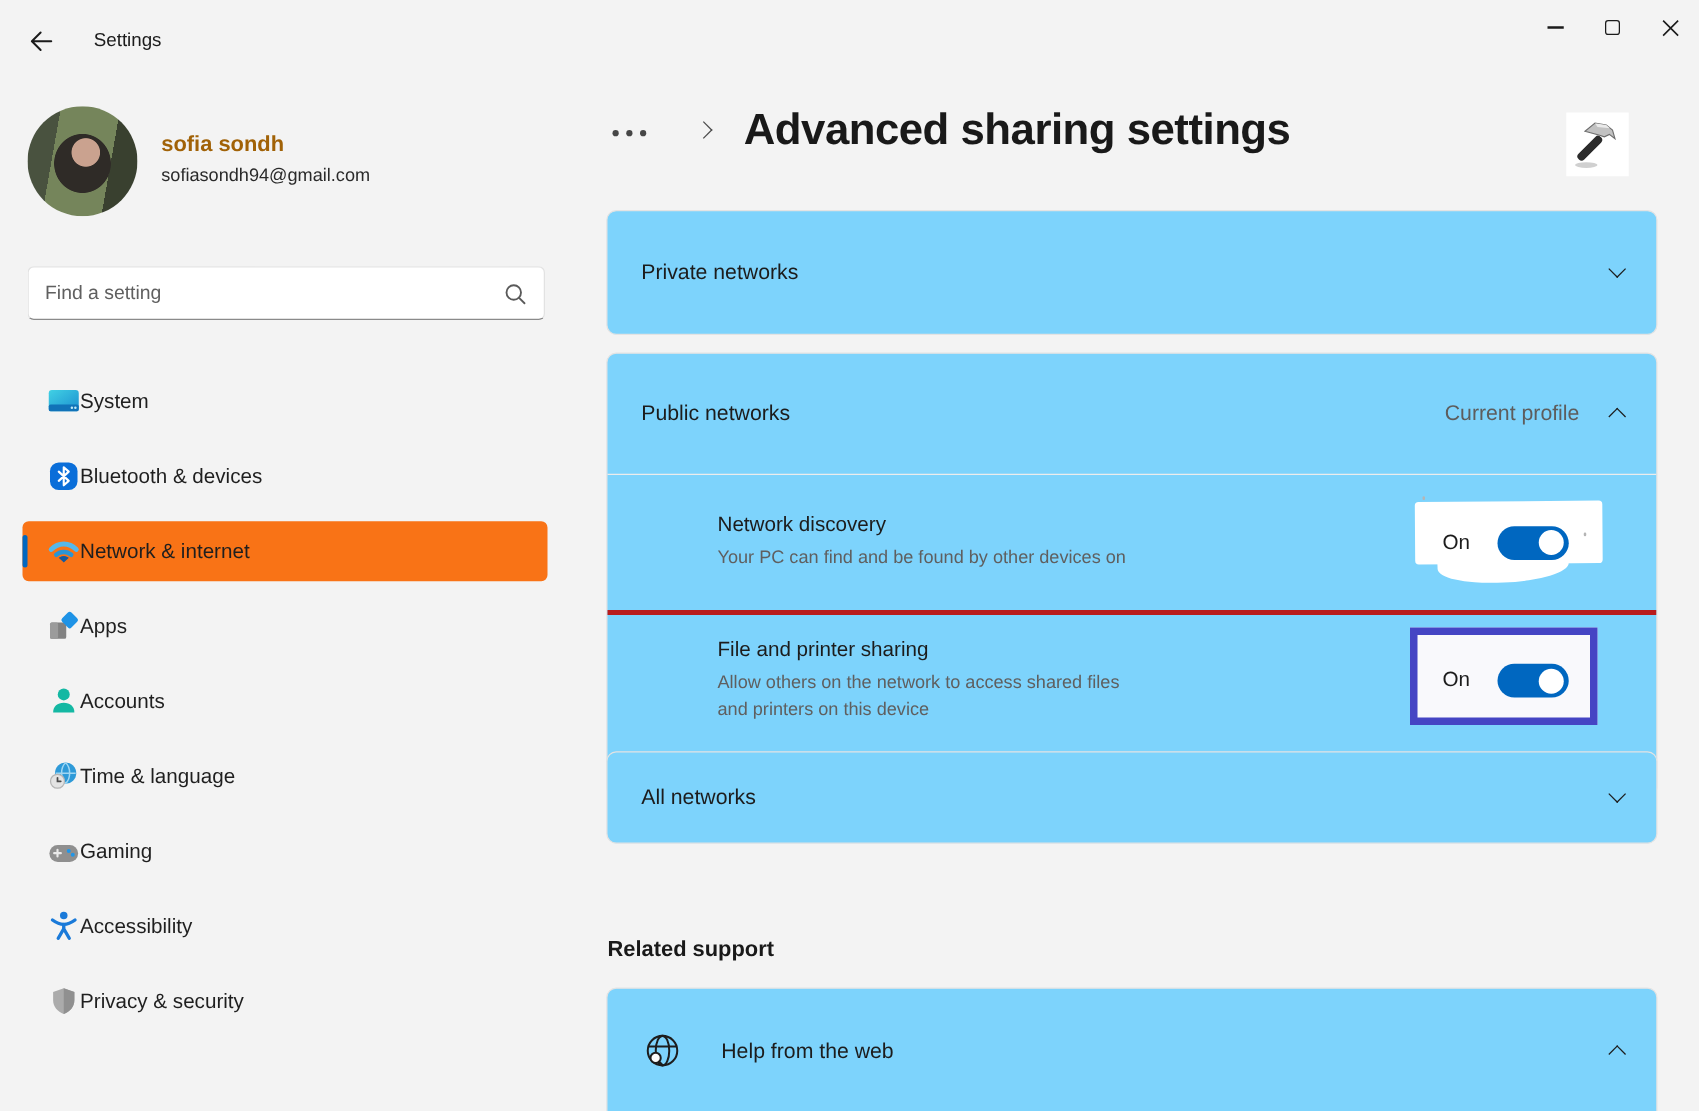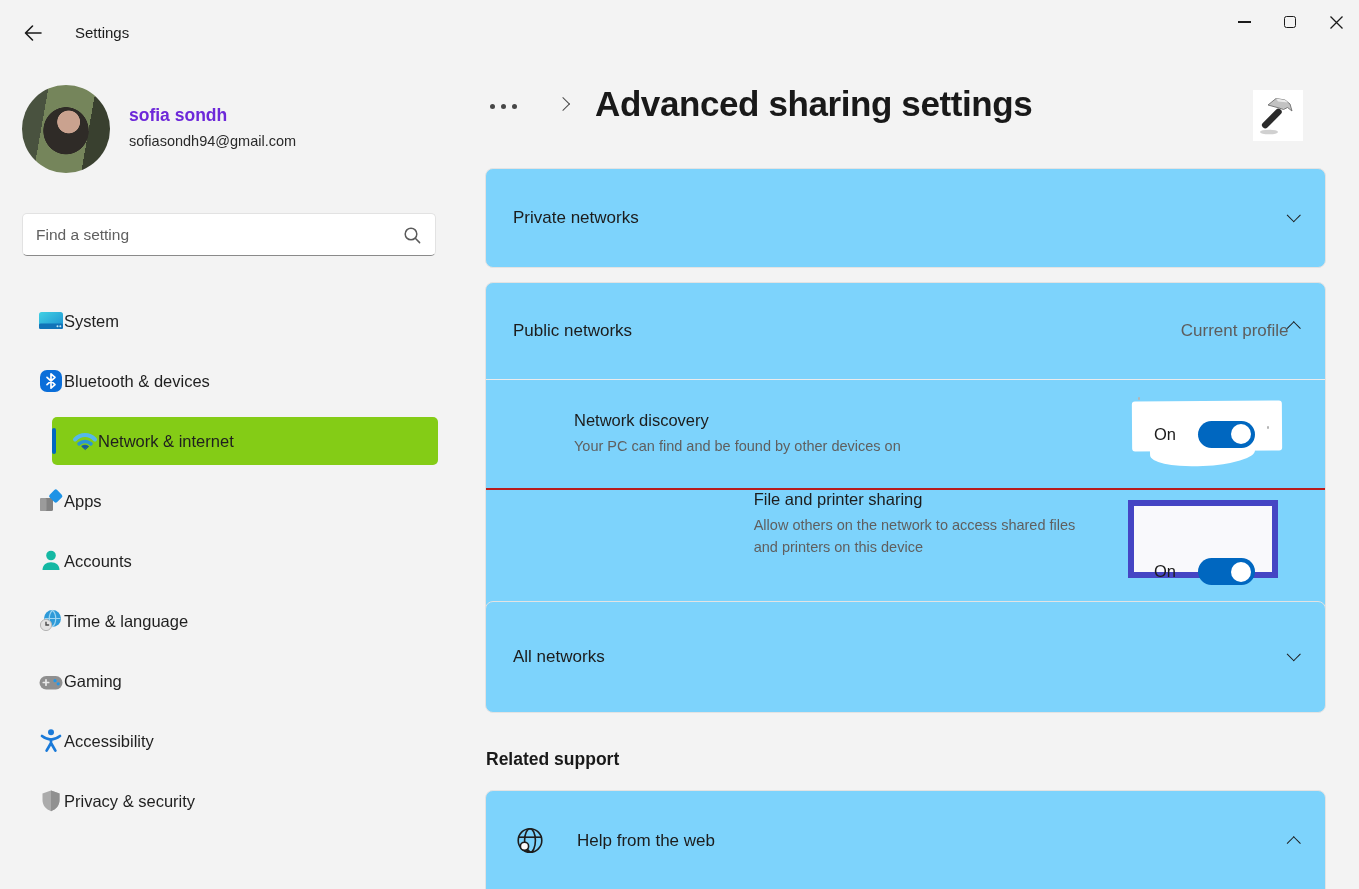--- a/index.html
+++ b/index.html
@@ -20,68 +20,68 @@
   .min-glyph { width:13px; height:1.5px; background:#1b1b1b; }
   .max-glyph { width:12px; height:12px; border:1.4px solid #1b1b1b; border-radius:2.5px; }
 
   
   .avatar { position:absolute; left:22px; top:85px; width:88px; height:88px; border-radius:50%;
     background:
       radial-gradient(circle at 53% 42%, #caa28f 0 16%, rgba(0,0,0,0) 17%),
       radial-gradient(ellipse at 50% 52%, #2f2b27 0 36%, rgba(0,0,0,0) 37%),
       linear-gradient(100deg, #49523f 0 26%, #75855b 26% 72%, #39402f 72%);
   }
-  .profile-name { position:absolute; left:129px; top:105px; font-size:17.5px; font-weight:bold; color:#6d28d9; }
+  .profile-name { position:absolute; left:129px; top:105px; font-size:17.5px; font-weight:bold; color:#a16207; }
   .profile-email { position:absolute; left:129px; top:133px; font-size:14.5px; color:#2a2a2a; }
 
   .searchbox { position:absolute; left:22px; top:213px; width:414px; height:43px;
     background:#ffffff; border:1px solid #e2e2e2; border-bottom:1.5px solid #8a8a8a;
     border-radius:5px; display:flex; align-items:center; padding:12px 13px; }
   .search-ph { font-size:15.5px; color:#606060; }
   .search-icon { margin-left:auto; display:flex; }
 
   .nav { position:absolute; left:18px; top:297px; width:420px; }
   .nav-item { height:48px; margin-bottom:12px; display:flex; align-items:center;
     padding-left:20px; border-radius:5px; position:relative; }
-  .nav-item.selected { background:#84cc16;margin-left:34px; }
+  .nav-item.selected { background:#f97316; }
   .accent-bar { position:absolute; left:0; top:11px; width:3.5px; height:26px;
     border-radius:2px; background:#0067c0; }
   .nav-icon { width:26px; height:26px; display:flex; align-items:center; justify-content:center; }
   .nav-label { font-size:16.5px; color:#1f1f1f; }
 
   
   .crumb-dots { position:absolute; left:490px; top:104px; display:flex; gap:6px; }
   .crumb-dots i { width:5px; height:5px; border-radius:50%; background:#464646; }
   .crumb-sep { position:absolute; left:558px; top:99px; width:10px; height:10px;
     border-right:1.7px solid #4b4b4b; border-bottom:1.7px solid #4b4b4b; transform:rotate(-45deg); }
   .page-title { position:absolute; left:595px; top:84px; font-size:35px; font-weight:600;
     letter-spacing:-0.4px; color:#191919; }
   .cursor-img { position:absolute; left:1253px; top:90px; width:50px; height:51px;
     background:#ffffff; display:flex; align-items:center; justify-content:center; }
 
   
   .card { position:absolute; left:485px; width:841px; background:#7dd3fc;
     border:1px solid #e3e3e3; border-radius:8px; }
   #card-private { top:168px; height:100px; }
   #card-public  { top:282px; height:356px; }
-  #card-all     { top:601px; height:112px; }
+  #card-all     { top:601px; height:74px; }
   #card-help    { top:790px; height:120px; border-bottom-left-radius:0; border-bottom-right-radius:0; }
 
   .card-header { display:flex; align-items:center; height:100%; padding:0 27px; }
   .card-title { font-size:17px; color:#1c1c1c; }
-  .hdr-right { margin-left:auto; display:flex; align-items:flex-start; }
+  .hdr-right { margin-left:auto; display:flex; align-items:center; gap:25px; }
   .profile-badge { font-size:17px; color:#5d5d5d; }
   .chev { width:9.5px; height:9.5px; border-right:1.6px solid #1c1c1c; border-bottom:1.6px solid #1c1c1c; }
   .chev.down { transform:rotate(45deg) translate(-2px,-2px); }
   .chev.up { transform:rotate(-135deg) translate(-2px,-2px); }
 
   #card-public .card-header { height:97px; border-bottom:1px solid #ececec; }
   .setting-row { height:108px; display:flex; align-items:center;
     padding:0 70px 0 88px; position:relative; }
-  .setting-row + .setting-row { border-top:2px solid #b91c1c; height:109px;flex-direction:column; }
+  .setting-row + .setting-row { border-top:4px solid #b91c1c; height:109px; }
   .row-title { font-size:16.5px; color:#1c1c1c; margin-bottom:5px; }
   .row-desc { font-size:14.5px; color:#5f5f5f; line-height:22px; }
   .row-right { margin-left:auto; display:flex; align-items:center; gap:22px; position:relative; z-index:2; }
   .toggle-label { font-size:16.5px; color:#1c1c1c; }
   .toggle { width:57px; height:27px; border-radius:14px; background:#0067c0; position:relative; }
   .toggle .knob { position:absolute; right:4px; top:3.5px; width:20px; height:20px;
     border-radius:50%; background:#ffffff; }
 
   
   .white-patch { position:absolute; right:43px; top:21px; width:150px; height:50px;

